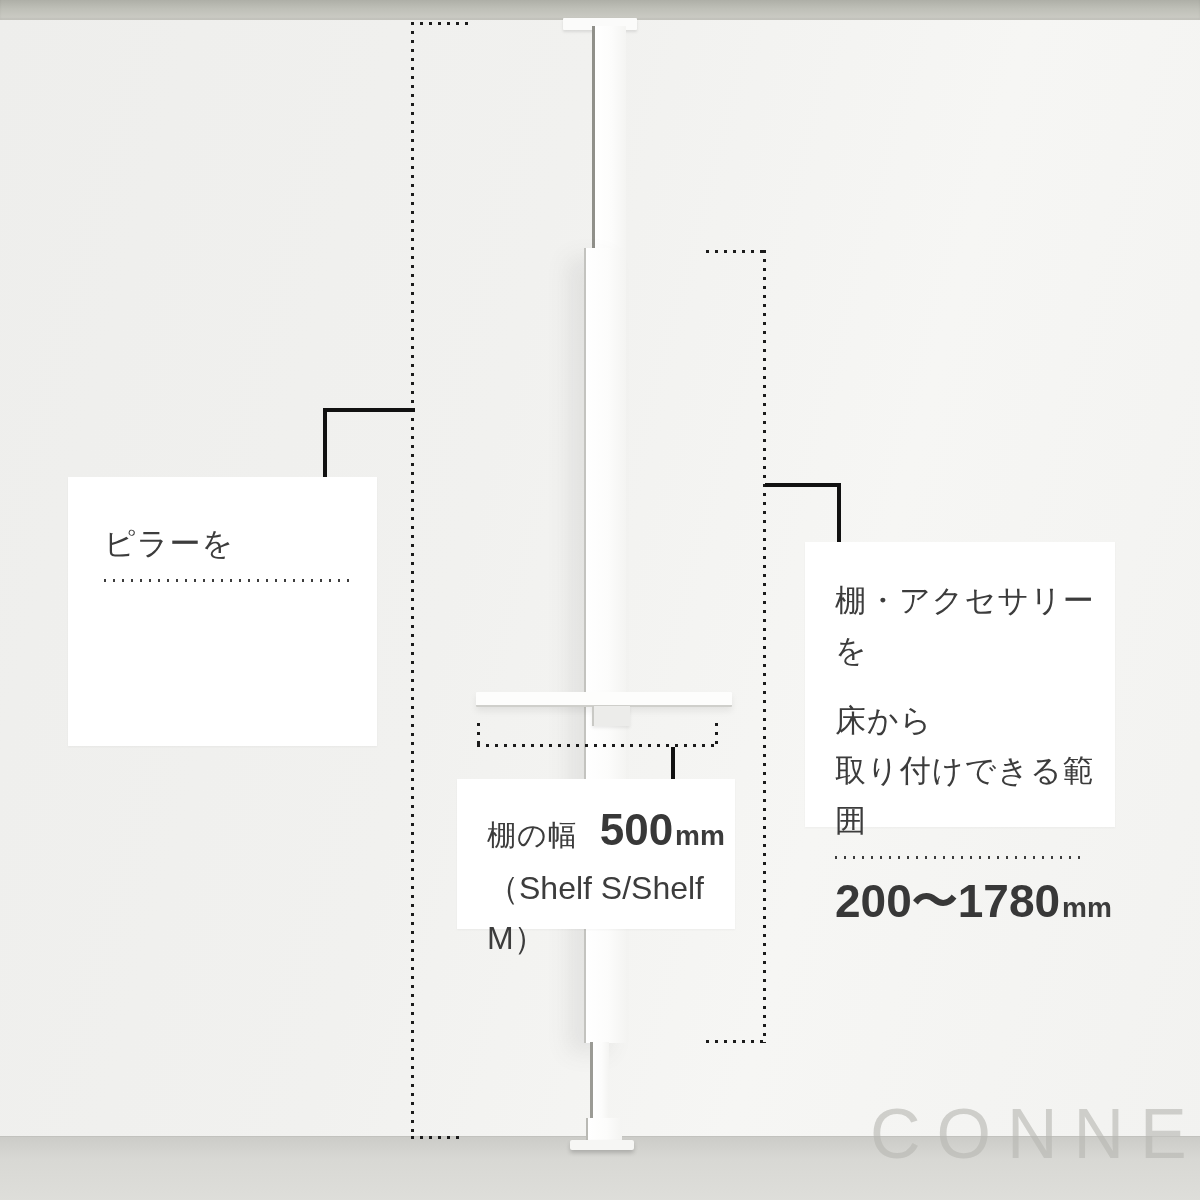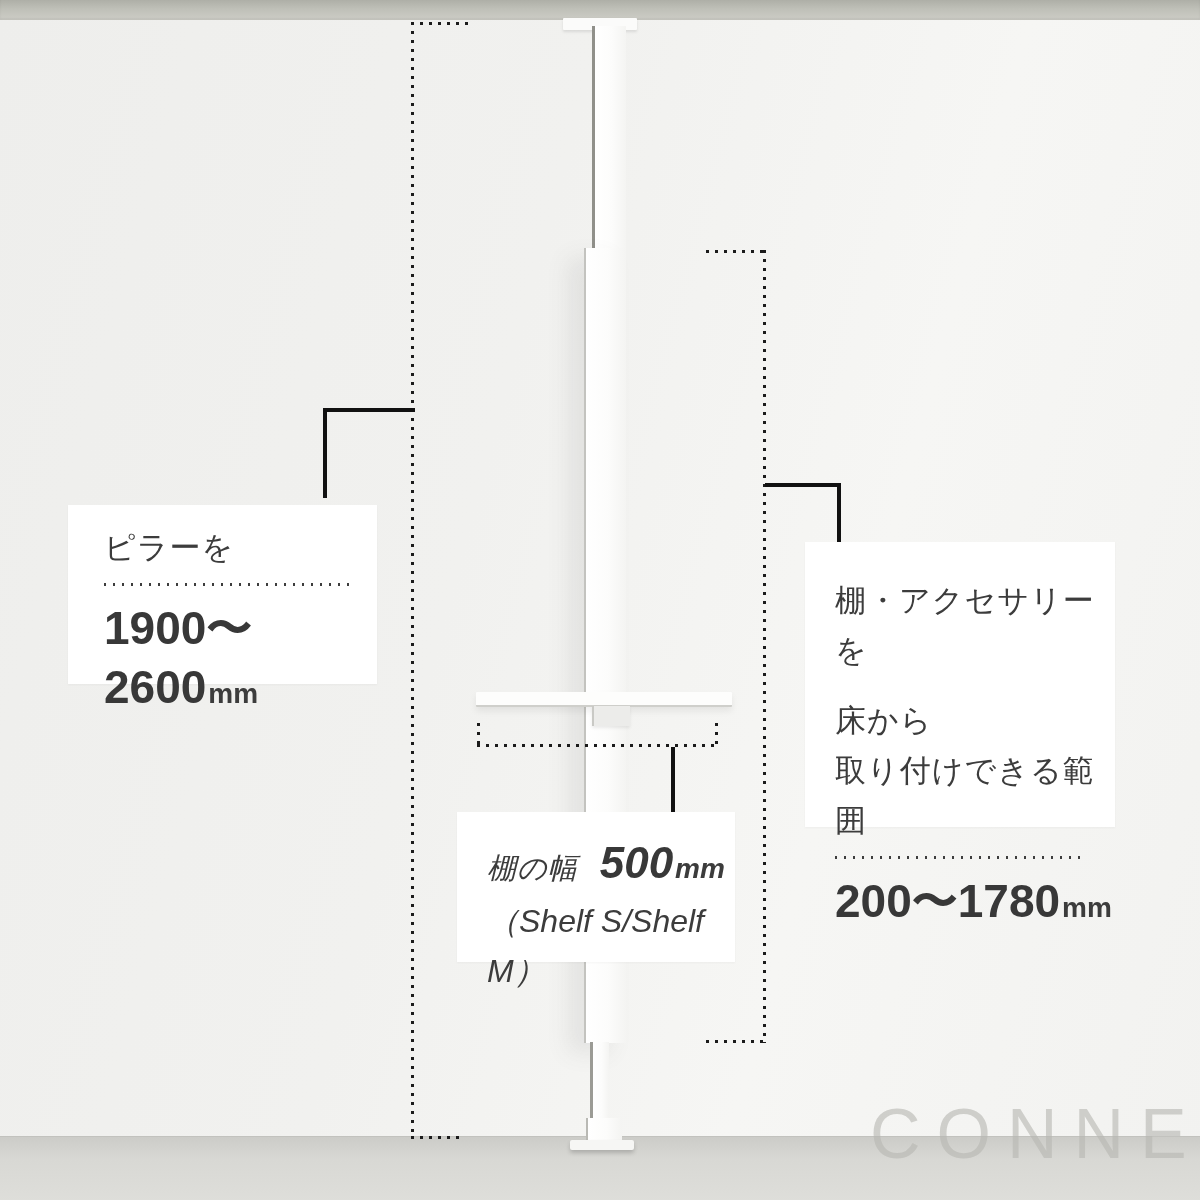--- a/index.html
+++ b/index.html
@@ -36,23 +36,23 @@
   .dots-v{width:3px;background-image:repeating-linear-gradient(to bottom,#1b1b1b 0 3px,transparent 3px 9px);}
   .dots-h{height:3px;background-image:repeating-linear-gradient(to right,#1b1b1b 0 3px,transparent 3px 9px);}
   
   .line{background:#111;}
   
   .infobox{background:#ffffff;box-shadow:0 1px 2px rgba(0,0,0,.04);}
   .jp{font-size:31px;line-height:50px;letter-spacing:1px;color:#3c3c3c;}
   .value{font-size:46px;font-weight:bold;letter-spacing:0;color:#383838;}
   .unit{font-size:28px;font-weight:bold;margin-left:2px;}
   .sep{height:3px;background-image:repeating-linear-gradient(to right,#3d3d3d 0 2px,transparent 2px 9px);margin:10px 0 12px 0;}
-  .box-left{left:68px;top:505px;width:309px;height:179px;padding:18px 0 0 36px;box-sizing:border-box;}
+  .box-left{left:68px;top:477px;width:309px;height:269px;padding:42px 0 0 36px;box-sizing:border-box;}
   .box-right{left:805px;top:542px;width:310px;height:285px;padding:34px 0 0 30px;box-sizing:border-box;}
-  .box-center{left:457px;top:812px;width:278px;height:150px;padding:26px 0 0 30px;box-sizing:border-box;font-style:italic;}
+  .box-center{left:457px;top:779px;width:278px;height:150px;padding:26px 0 0 30px;box-sizing:border-box;}
   .shelf-label{font-size:29px;letter-spacing:1px;vertical-align:baseline;}
   .shelf-value{font-size:44px;font-weight:bold;margin-left:22px;}
   .shelf-note{font-size:32px;margin-top:7px;letter-spacing:0;}
   
   .watermark{left:870px;top:1094px;font-size:70px;font-weight:300;letter-spacing:16px;
     color:#b8b8b3;opacity:.62;font-family:"Liberation Sans","DejaVu Sans",sans-serif;}
 </style>
 </head>
 <body>
 
@@ -85,23 +85,20 @@
 
   <div class="abs line" style="left:323px;top:408px;width:92px;height:4px;"></div>
   <div class="abs line" style="left:323px;top:408px;width:4px;height:90px;"></div>
   <div class="abs line" style="left:765px;top:483px;width:76px;height:4px;"></div>
   <div class="abs line" style="left:837px;top:483px;width:4px;height:76px;"></div>
   <div class="abs line" style="left:671px;top:747px;width:4px;height:66px;"></div>
 
   <div class="abs infobox box-left">
     <div class="jp">ピラーを</div>
     <div class="sep" style="width:248px;"></div>
-    <div>
-      <span class="value">1900〜2600</span><span class="unit">mm</span>
-    </div>
   </div>
 
   <div class="abs infobox box-right">
     <div class="jp">棚・アクセサリーを</div>
     <div class="jp" style="margin-top:20px;">床から</div>
     <div class="jp">取り付けできる範囲</div>
     <div class="sep" style="width:252px;"></div>
     <div>
       <span class="value">200〜1780</span><span class="unit">mm</span>
     </div>

